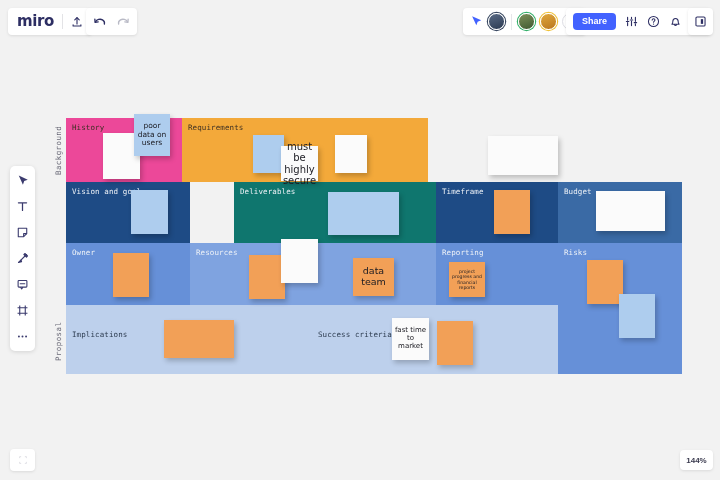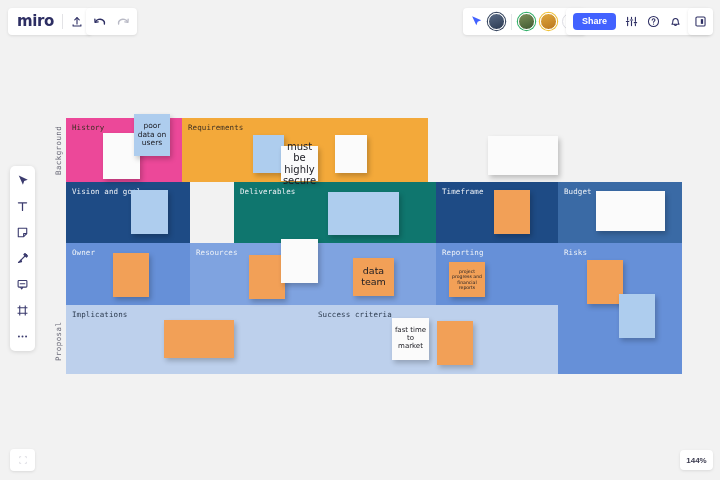--- a/index.html
+++ b/index.html
@@ -96,21 +96,21 @@
 
   .cell { position: absolute; overflow: visible; }
   .cell-title {
     position: absolute; left: 6px; top: 6px;
     font-family: "DejaVu Sans Mono", monospace;
     font-size: 7.5px; letter-spacing: .1px; line-height: 1;
     white-space: nowrap;
   }
   .t-dark  { color: #3d3023; }
   .t-light { color: #eef2f7; }
-  .t-ink   { color: #2b3a4e; }
+  .t-ink   { color: #2b3a4e; margin-top: 20px; }
 
   .note {
     position: absolute;
     box-shadow: 2px 3px 5px rgba(0,0,0,.22);
     display: flex; align-items: center; justify-content: center;
     text-align: center; cursor: pointer;
     font-family: "DejaVu Sans", sans-serif;
     color: #1b1b22; line-height: 1.14;
     padding: 2px;
   }

